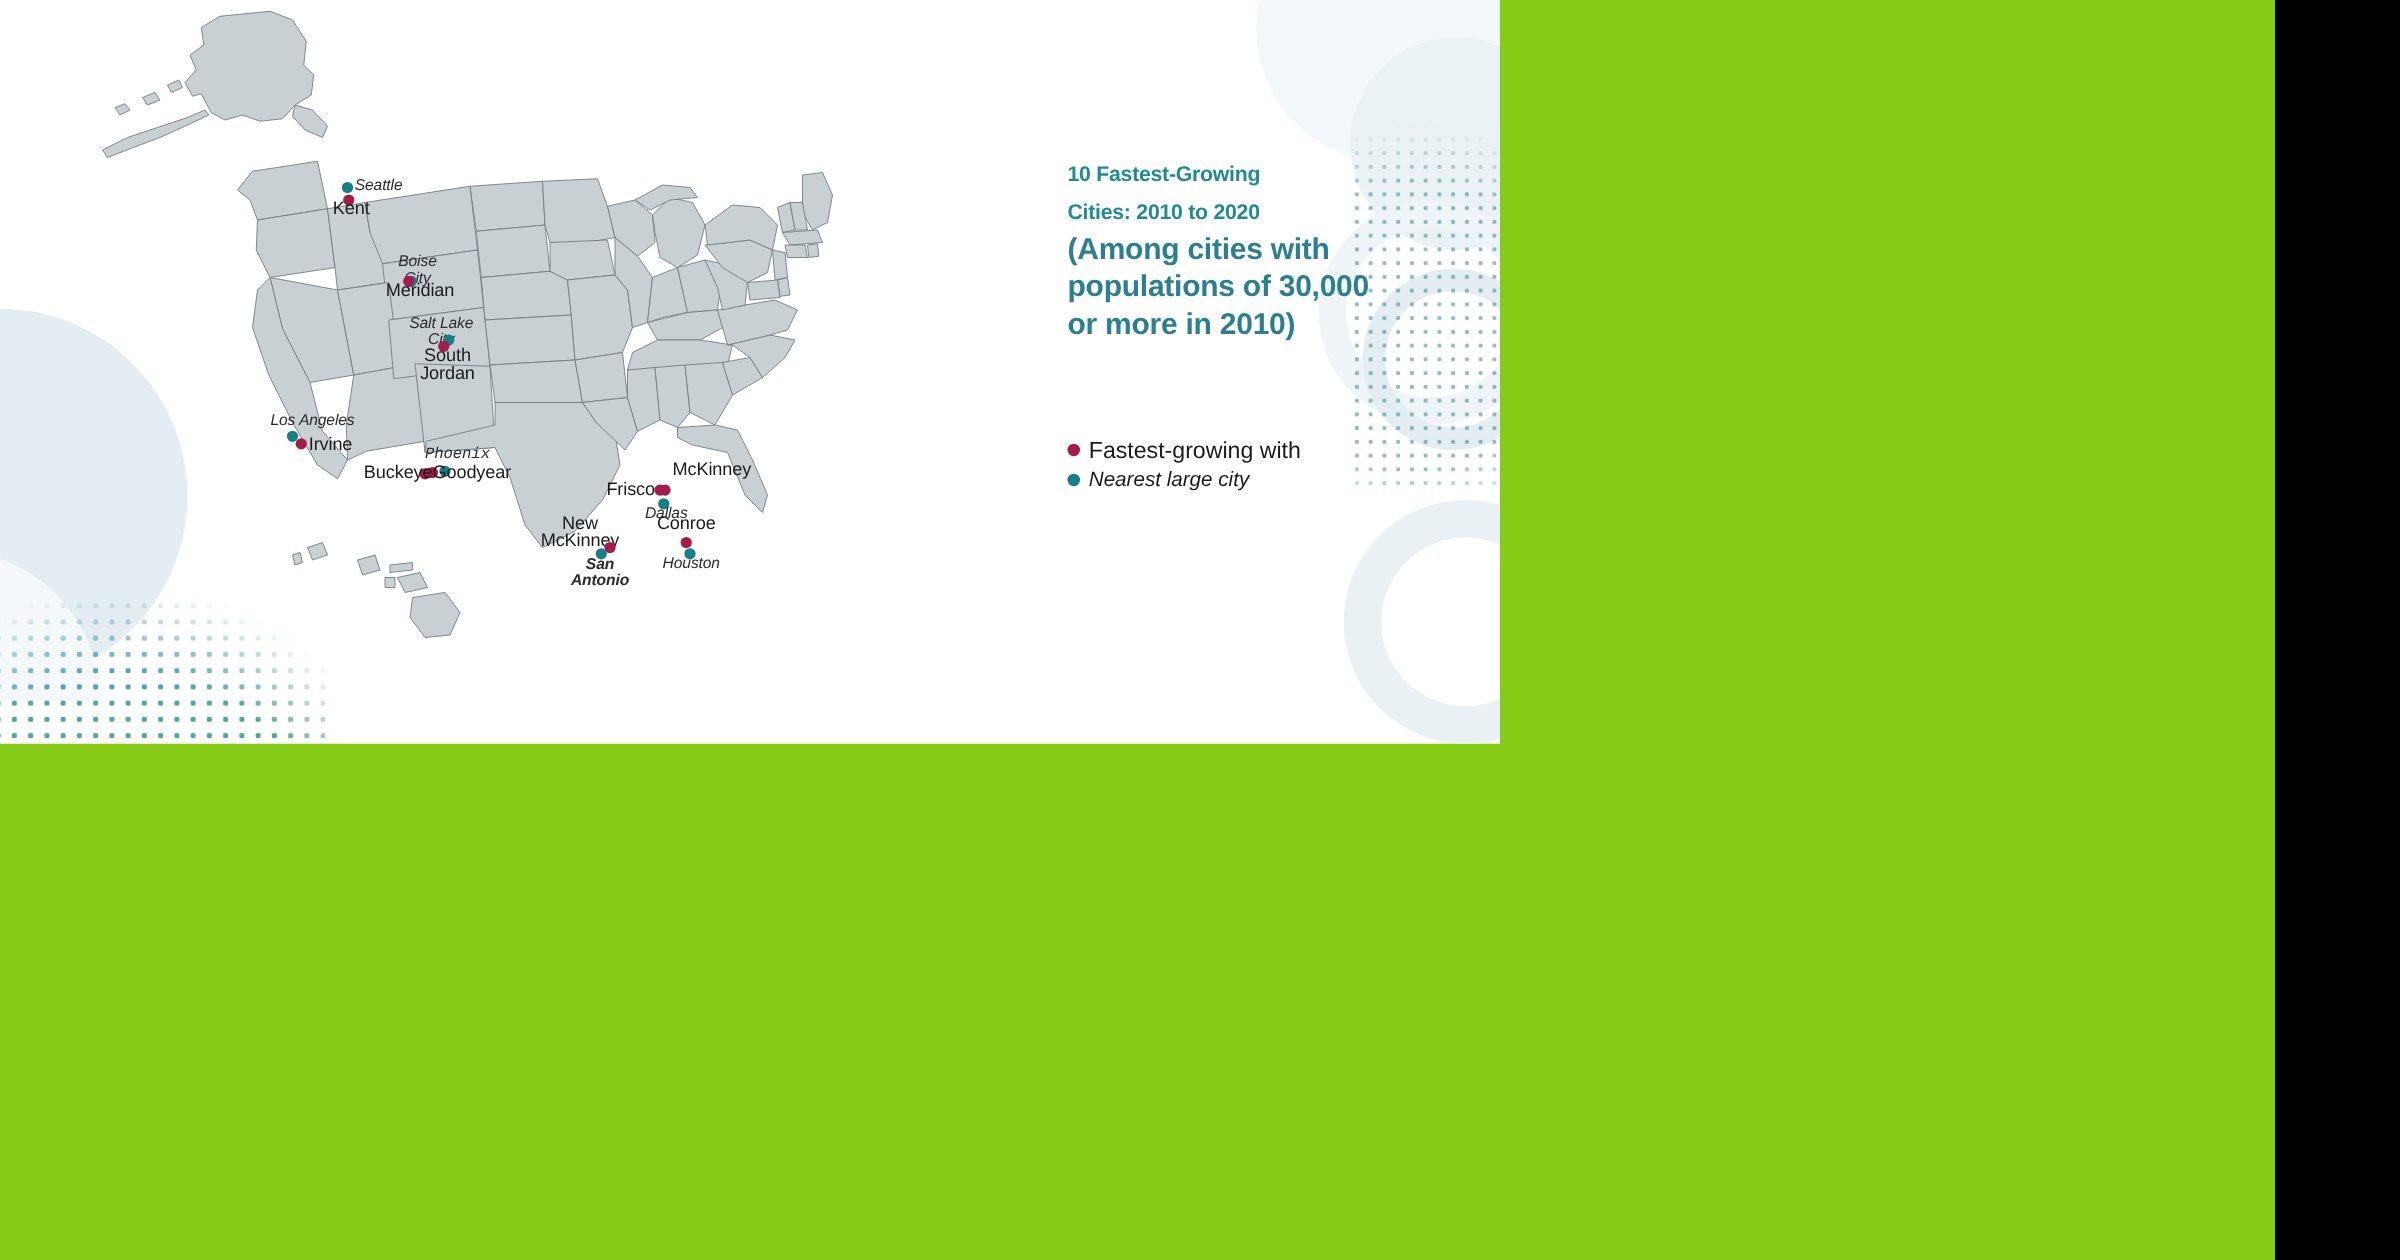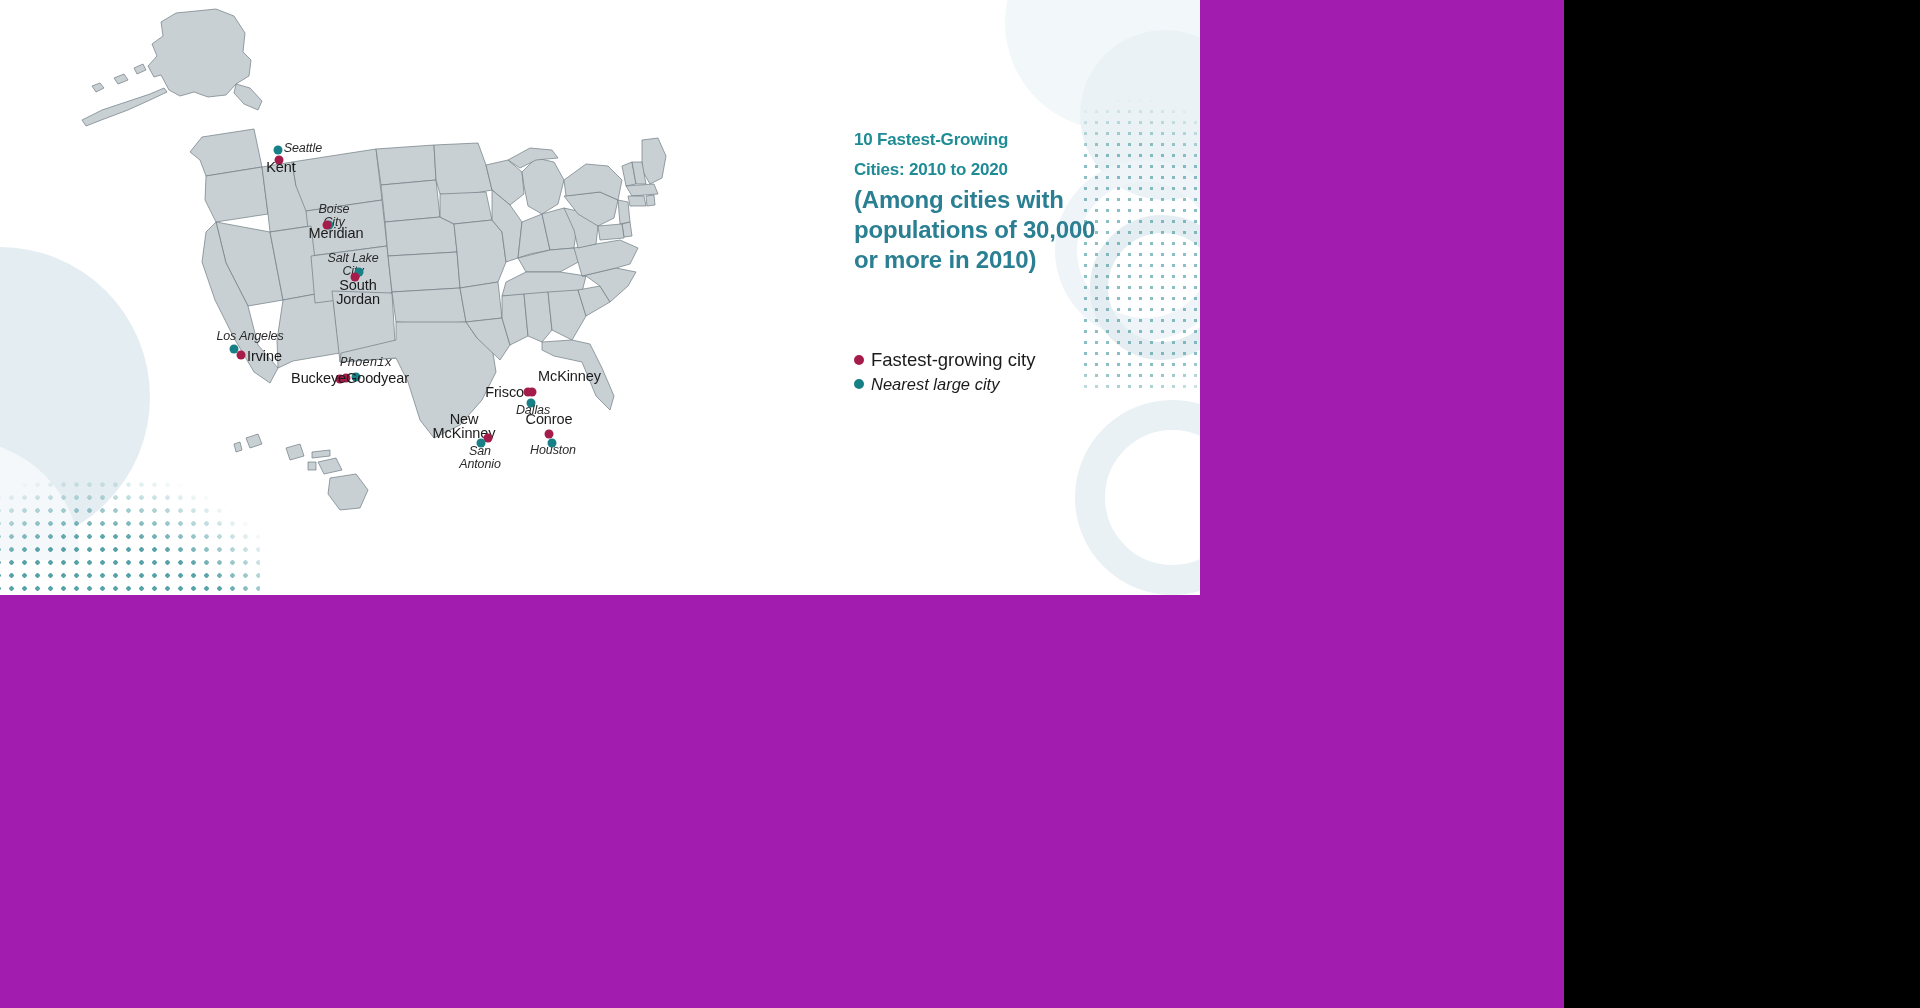--- a/index.html
+++ b/index.html
@@ -7,23 +7,23 @@
     padding: 0;
     background: #000000;
     width: 1920px;
     height: 1008px;
     overflow: hidden;
     font-family: "Liberation Sans", sans-serif;
   }
 
   #canvas {
     position: relative;
-    width: 1564px;
+    width: 1820px;
     height: 1008px;
-    background: #a21caf;
+    background: #84cc16;
   }
 
   
   #artboard {
     position: absolute;
     left: 0;
     top: 0;
     width: 1200px;
     height: 595px;
     background: #ffffff;
@@ -368,33 +368,33 @@
 
       <div class="city-label c" style="left:519px; top:412px;">Conroe</div>
       <div class="marker fast" style="left:519px; top:434px;"></div>
       <div class="marker large" style="left:522px; top:443px;"></div>
       <div class="city-label large c" style="left:523px; top:444px;">Houston</div>
 
       <div class="city-label c" style="left:434px; top:412px;">New
 McKinney</div>
       <div class="marker fast" style="left:458px; top:438px;"></div>
       <div class="marker large" style="left:451px; top:443px;"></div>
-      <div class="city-label large c" style="left:450px; top:445px;">San
+      <div class="city-label large c" style="left:450px; top:445px;font-weight:bold;">San
 Antonio</div>
     </div>
 
     <div id="panel">
       <h1 id="title"><span>10 Fastest-Growing</span><br><span>Cities: 2010 to 2020</span></h1>
       <p id="subtitle"><span>(Among cities with</span><br><span>populations of 30,000</span><br><span>or more in 2010)</span></p>
     </div>
 
     <div id="legend">
       <div class="legend-row">
         <span class="legend-dot fast"></span>
-        <span class="legend-text">Fastest-growing city</span>
+        <span class="legend-text">Fastest-growing with</span>
       </div>
       <div class="legend-row">
         <span class="legend-dot large"></span>
         <span class="legend-text italic">Nearest large city</span>
       </div>
     </div>
 
   </div>
 </div>
 

